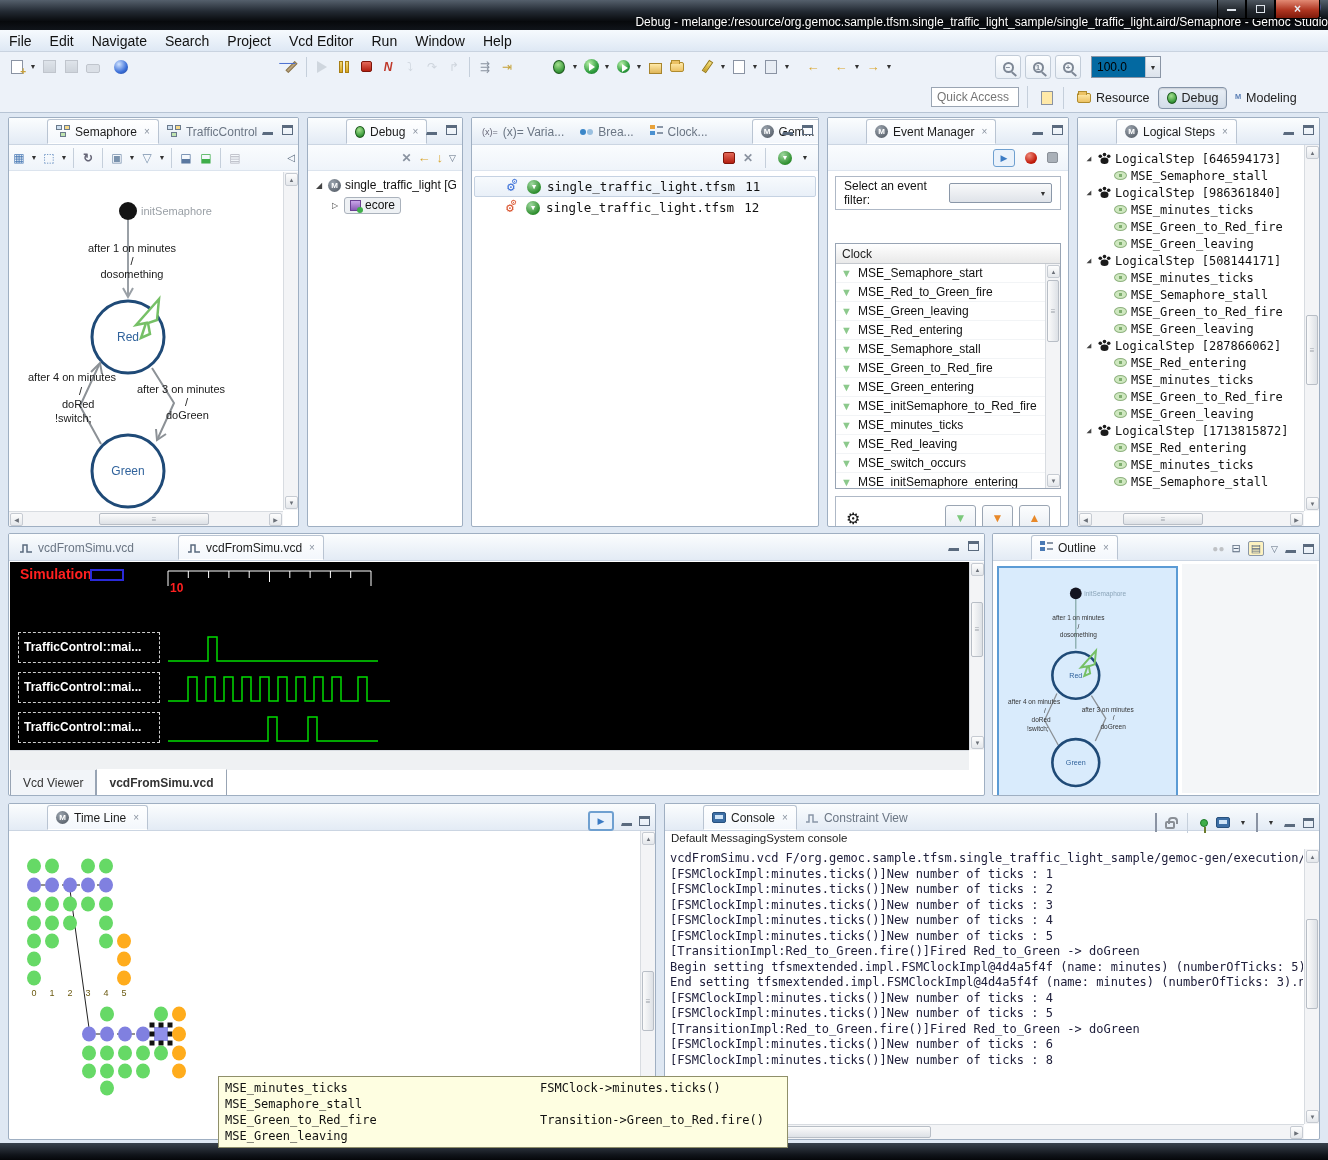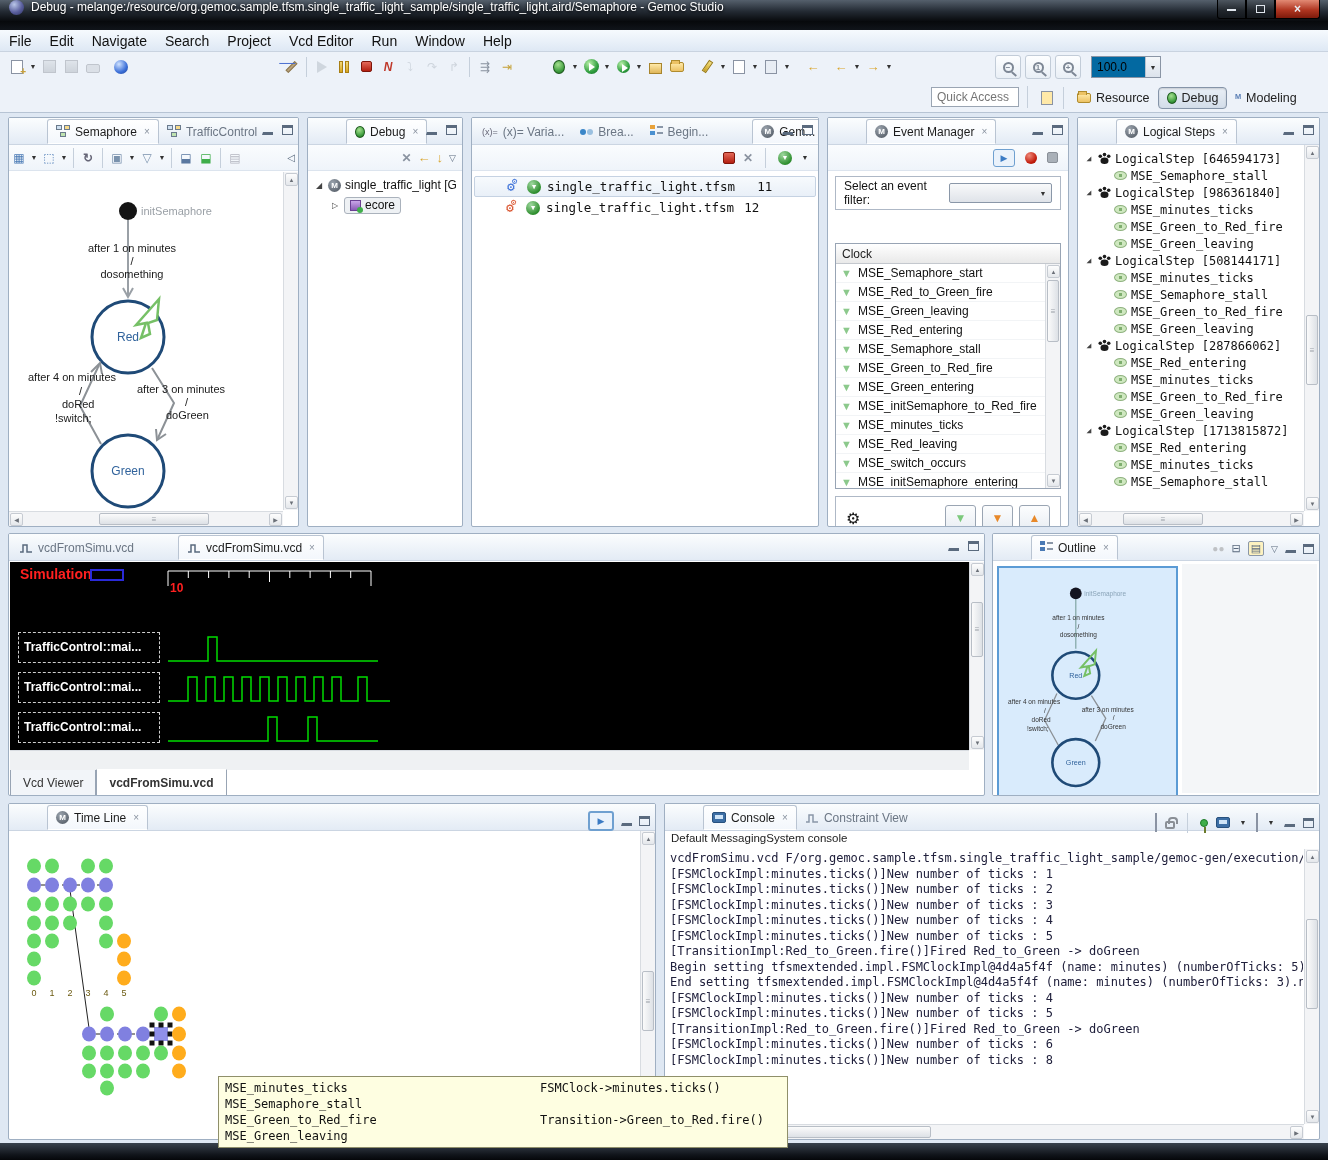--- a/index.html
+++ b/index.html
@@ -2,21 +2,21 @@
 <html><head>
 <meta charset="utf-8">
 <style>
   * { box-sizing: border-box; margin:0; padding:0; }
   html,body { width:1328px; height:1160px; }
   body { position:relative; font-family:"Liberation Sans",sans-serif; background:#C7D3E2; overflow:hidden; }
 
   
   .titlebar { position:absolute; left:0; top:0; width:1328px; height:30px;
     background:linear-gradient(180deg,#55606c 0%,#232a33 38%,#07090c 72%,#10141a 100%);
-    display:flex; align-items:flex-start; color:#fff; }
+    display:flex; align-items:flex-end; color:#fff;flex-direction:column; }
   .titlebar .appicon { width:15px; height:15px; border-radius:50%;
     background:radial-gradient(circle at 35% 30%,#b9c6e8,#5a5f9e 55%,#2c3160); margin:0 7px 0 9px; }
   .titlebar .title { font-size:12px; text-shadow:0 1px 3px #000; white-space:nowrap; }
   .winbtns { position:absolute; right:8px; top:0; display:flex; }
   .winbtn { width:29px; height:19px; border:1px solid #000; border-top:none;
     background:linear-gradient(#4d565f,#20252b 60%,#14181d);
     color:#e8ecf2; font-size:10px; display:flex; align-items:center; justify-content:center; }
   .winbtn.min { border-radius:0 0 0 3px; }
   .winbtn.close { width:45px; border-radius:0 0 3px 0;
     background:linear-gradient(#e28a74,#b03621 55%,#7e1a0b); font-size:12px; font-weight:bold; }
@@ -498,21 +498,21 @@
         </span>
       <span>Brea...</span>
     </div>
     <div class="tab">
       <span class="ticon-outline">
           <i style="top:0;background:#e8a23a;"></i>
           <b style="top:1px;"></b>
           <i style="top:6px;background:#4a90d0;"></i>
           <b style="top:7px;"></b>
         </span>
-      <span>Begin...</span>
+      <span>Clock...</span>
     </div>
     <div class="tab active">
       <span class="ticon-mlogo">M</span>
       <span>Gem...</span>
         <span class="tclose">×</span>
     </div>
     <div class="minmax">
         <div class="mm-min"></div>
         <div class="mm-max"></div>
       </div>
@@ -526,21 +526,21 @@
       </span>
     <span class="caret">▼</span>
   </div>
   <div style="padding-top:5px;">
       <div class="gv-row sel">
         <span class="gears" style="color:#3A6FD8">⚙<span class="g2">⚙</span></span>
         <span class="launch">
           <i>▼</i>
         </span>
         <span>single_traffic_light.tfsm</span>
-        <span style="margin-left:16px;">11</span>
+        <span style="margin-left:4px;">11</span>
       </div>
       <div class="gv-row">
         <span class="gears" style="color:#D9512B">⚙<span class="g2">⚙</span></span>
         <span class="launch">
           <i>▼</i>
         </span>
         <span>single_traffic_light.tfsm</span>
         <span style="margin-left:4px;">12</span>
       </div>
     </div>

